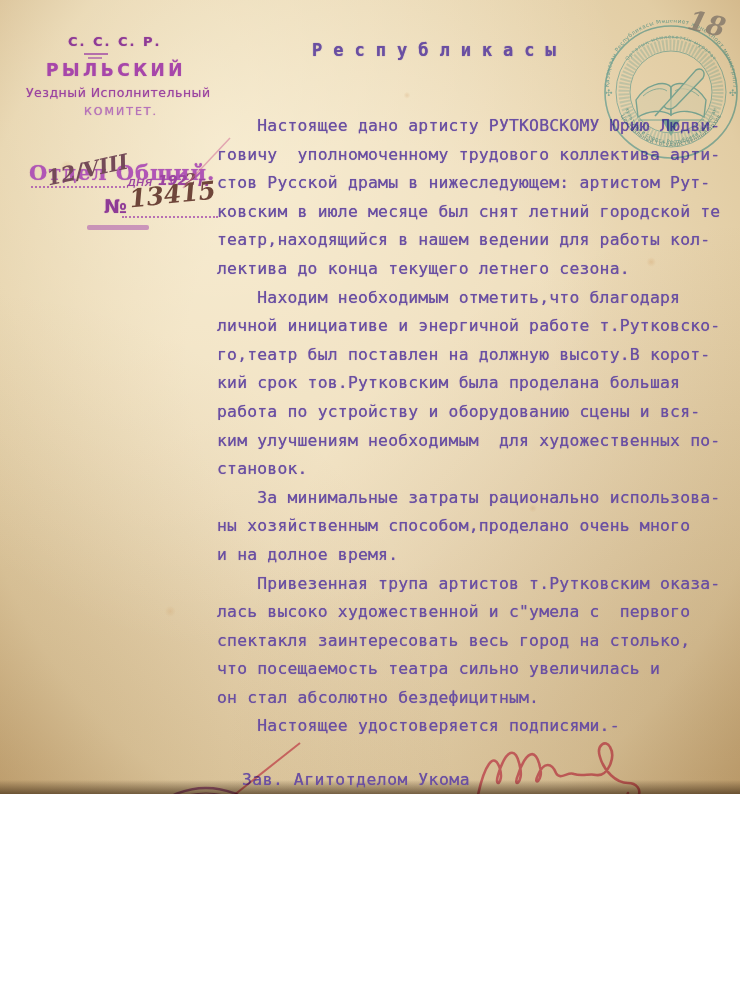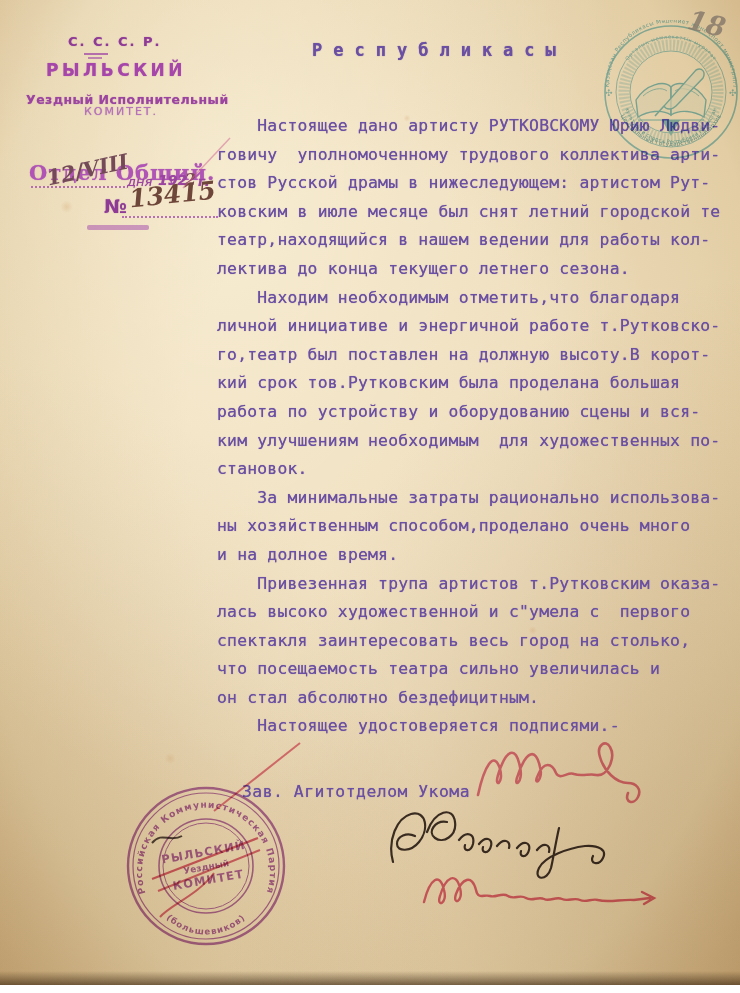--- a/index.html
+++ b/index.html
@@ -1,17 +1,17 @@
 <!DOCTYPE html>
 <html><head>
 <meta charset="utf-8">
 <style>
   html,body{margin:0;padding:0;}
   .page{
-    position:relative;width:740px;height:985px;overflow:hidden;
+    position:relative;width:740px;height:794px;overflow:hidden;
     font-family:"DejaVu Sans",sans-serif;
     background:
       linear-gradient(to top, rgba(62,42,20,.65) 0px, rgba(62,42,20,0) 14px),
       radial-gradient(circle 9px at 9% 21%, rgba(190,120,50,.18), rgba(0,0,0,0) 70%),
       radial-gradient(circle 7px at 88% 33%, rgba(190,120,50,.20), rgba(0,0,0,0) 70%),
       radial-gradient(circle 6px at 72% 64%, rgba(190,120,50,.16), rgba(0,0,0,0) 70%),
       radial-gradient(circle 8px at 23% 77%, rgba(190,120,50,.15), rgba(0,0,0,0) 70%),
       radial-gradient(circle 5px at 55% 12%, rgba(190,120,50,.18), rgba(0,0,0,0) 70%),
       radial-gradient(ellipse at 30% 18%, rgba(255,249,228,.55), rgba(255,249,228,0) 55%),
       radial-gradient(ellipse at 105% 95%, rgba(130,90,40,.28), rgba(130,90,40,0) 50%),
@@ -19,37 +19,37 @@
       radial-gradient(ellipse at 50% 45%, #eeddbc 35%, #e2cda4 78%, #ccae7e 100%);
     background-color:#e7d6b2;
   }
   .abs{position:absolute;}
   .type{font-family:"DejaVu Sans Mono","Liberation Mono",monospace;color:#6a4fa2;
         text-shadow:0 0 .7px rgba(106,79,162,.85);}
   .bodytext{font-size:16.4px;line-height:28.6px;letter-spacing:.2px;white-space:pre;}
   .bodytext div{height:28.6px;}
   .doc-title{font-size:17px;letter-spacing:11px;white-space:pre;font-weight:bold;
              text-shadow:0 0 1px rgba(106,79,162,.9);}
-  .sig-label{font-size:16.4px;letter-spacing:.5px;white-space:pre;margin-top:12px;}
+  .sig-label{font-size:16.4px;letter-spacing:.5px;white-space:pre;}
   .lh{color:#9c44a2;text-shadow:0 0 1px rgba(156,68,162,.7);}
   .stamp{mix-blend-mode:multiply;}
   .dotted{border-bottom:2px dotted #a953ae;opacity:.8;}
   .hand{font-family:"DejaVu Serif","Liberation Serif",serif;font-style:italic;color:#6f463a;}
 </style>
 </head>
 <body>
 
 <div class="page">
 
   <div class="abs" style="left:0;top:0;width:240px;height:250px;">
     <div class="abs lh" style="left:68px;top:34px;font-size:13px;font-weight:bold;letter-spacing:2px;color:#8e3b96;">С. С. С. Р.</div>
     <div class="abs" style="left:84px;top:53px;width:24px;height:2px;background:#a04aa6;opacity:.75;"></div>
     <div class="abs" style="left:88px;top:57px;width:14px;height:2px;background:#a04aa6;opacity:.6;"></div>
     <div class="abs lh" style="left:46px;top:60px;font-size:17px;font-weight:bold;letter-spacing:3.5px;color:#a746aa;">РЫЛЬСКИЙ</div>
-    <div class="abs lh" style="left:26px;top:92px;font-size:12.5px;font-weight:bold;letter-spacing:.5px;color:#9b44a0;">Уездный Исполнительный</div>
+    <div class="abs lh" style="left:26px;top:85px;font-size:12.5px;font-weight:normal;letter-spacing:.5px;color:#9b44a0;">Уездный Исполнительный</div>
     <div class="abs lh" style="left:84px;top:105px;font-size:11px;letter-spacing:2px;color:#b673bc;">КОМИТЕТ.</div>
     <div class="abs lh" style="left:29px;top:131px;font-size:21px;font-weight:bold;letter-spacing:1px;color:#b055b6;
                 font-family:'DejaVu Serif','Liberation Serif',serif;margin-top:29px;">Отдел Общий.</div>
 
     <div class="abs dotted" style="left:31px;top:176px;width:94px;height:10px;"></div>
     <div class="abs hand" style="left:46px;top:157px;font-size:21px;font-weight:bold;transform:rotate(-12deg);color:#744a58;">12/VIII</div>
     <div class="abs lh" style="left:127px;top:174px;font-size:13px;font-style:italic;font-weight:normal;color:#9b44a0;">дня</div>
     <div class="abs lh" style="left:158px;top:172px;font-size:14px;font-style:italic;font-weight:bold;color:#9b44a0;text-align:right;">192</div>
     <div class="abs hand" style="left:185px;top:170px;font-size:16px;font-weight:bold;color:#7b4858;">2</div>
     <div class="abs lh" style="left:198px;top:174px;font-size:13px;font-style:italic;font-weight:bold;color:#9b44a0;">г.</div>

